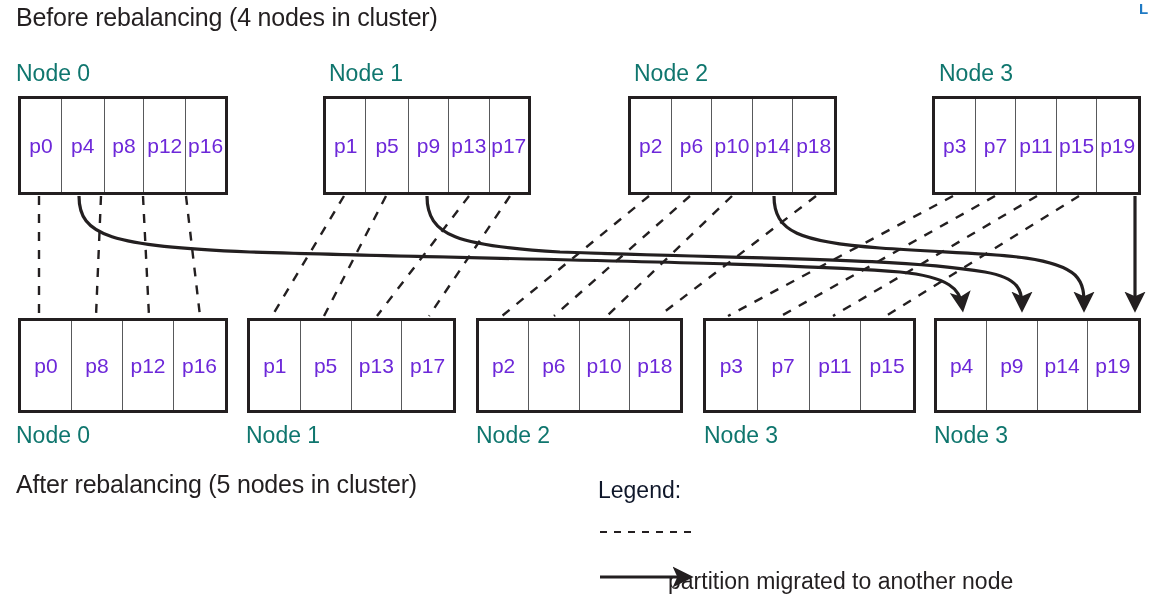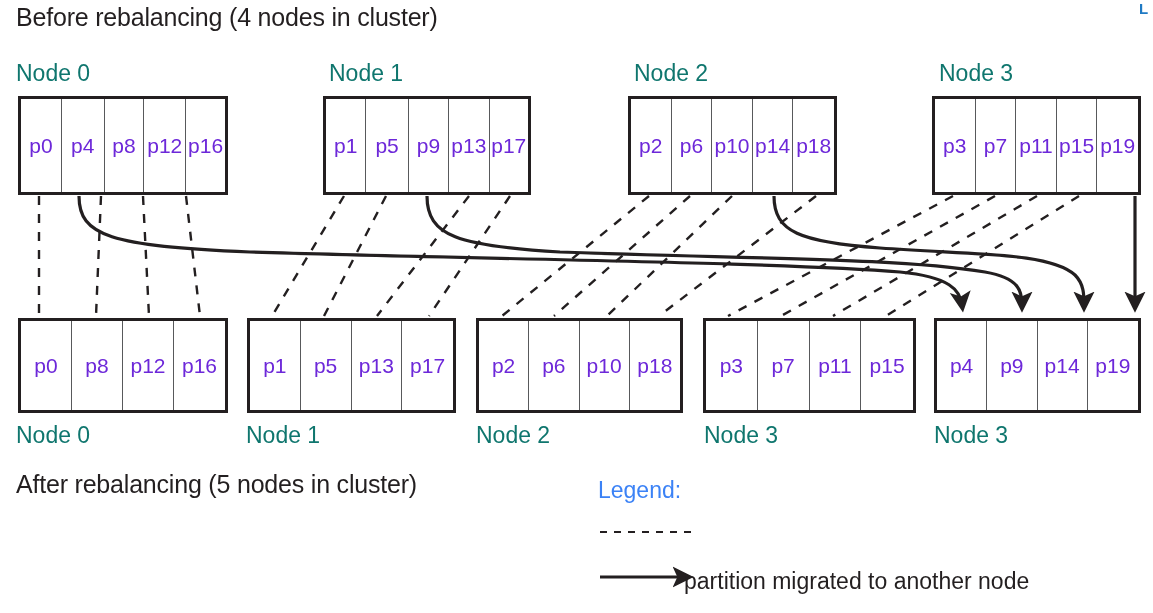--- a/index.html
+++ b/index.html
@@ -56,30 +56,30 @@
     color: #6d28d9;
     height: 100%;
   }
   .cell:last-child { border-right: none; }
 
   #legend-title {
     position: absolute;
     left: 598px;
     top: 477px;
     font-size: 23px;
-    color: #3b82f6;
+    color: #0f172a;
   }
   .legend-text {
     position: absolute;
     font-size: 23px;
     color: #231f20;
     white-space: nowrap;
   }
   #legend-dashed-text { left: 700px; top: 523px; }
-  #legend-arrow-text  { left: 684px; top: 568px; }
+  #legend-arrow-text  { left: 668px; top: 568px; }
 
   #legend-svg {
     position: absolute;
     left: 598px;
     top: 510px;
     width: 110px;
     height: 90px;
   }
   #blue-mark {
     position: absolute;

